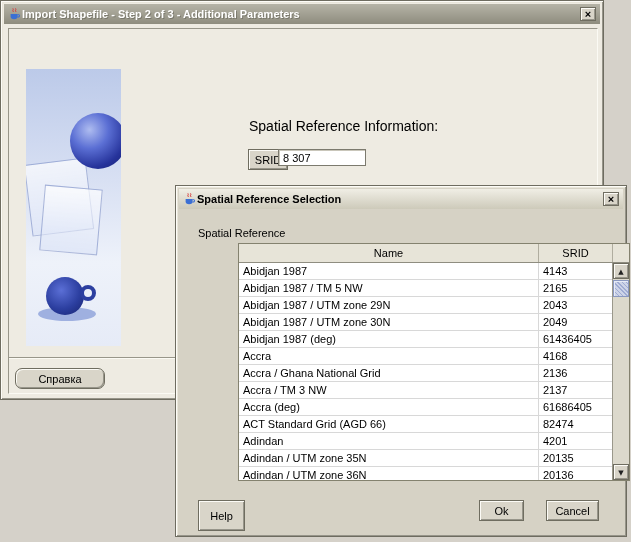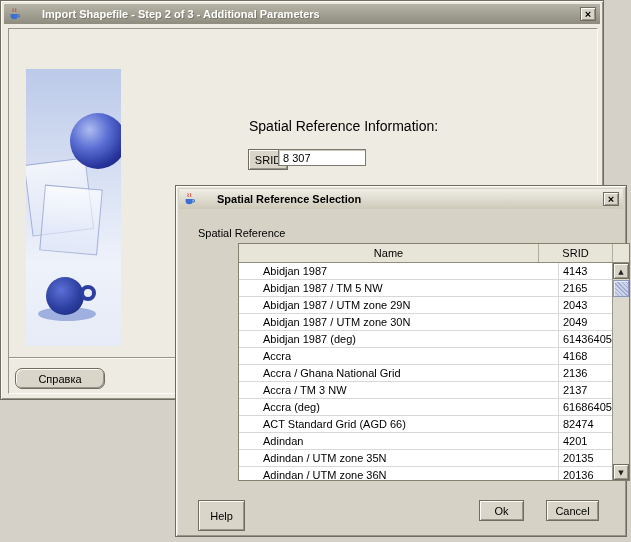--- a/index.html
+++ b/index.html
@@ -17,21 +17,21 @@
   }
   .window{
     position:absolute;
     border:1px solid #6e6c60;
     box-shadow:inset 1px 1px 0 #fdfcf7, inset -1px -1px 0 #97958a, inset 2px 2px 0 #e9e6da;
   }
   .main-window{left:0;top:0;width:604px;height:400px;background:var(--window-bg);}
   .modal-window{left:175px;top:185px;width:452px;height:352px;background:var(--modal-bg);}
   .titlebar{
     position:absolute; left:3px; right:3px; top:3px; height:20px;
-    display:flex; align-items:center; gap:20px; padding:0 4px;
+    display:flex; align-items:center; gap:0; padding:0 4px;
     font-weight:bold;
   }
   .titlebar.main{
     background:linear-gradient(180deg,var(--titlebar-main-top),var(--titlebar-main-bottom));
     color:#fff; text-shadow:1px 1px 0 rgba(60,60,50,.35);
   }
   .titlebar.modal{
     background:linear-gradient(180deg,var(--titlebar-modal-top),var(--titlebar-modal-bottom));
     color:#000;
   }
@@ -94,21 +94,21 @@
     border:1px solid #84826f; background:var(--table-bg);margin-left:40px;
   }
   .thead{display:flex; height:19px; background:var(--table-header-bg);
     border-bottom:1px solid #8f8d80;}
   .th{padding-top:3px; text-align:center;}
   .th.name{width:300px; border-right:1px solid #b0ad9f;}
   .th.srid{width:74px; border-right:1px solid #b0ad9f;}
   .th.corner{flex:1;}
   .tbody-wrap{position:absolute; left:0; top:19px; right:0; bottom:0; display:flex;}
   .tbody{width:373px; overflow:hidden;}
-  .trow{display:flex; height:17px; border-bottom:1px solid #d8d8d8;padding-left:20px;}
+  .trow{display:flex; height:17px; border-bottom:1px solid #d8d8d8;}
   .tcell{padding:2px 4px 0; white-space:nowrap; overflow:hidden;}
   .tcell.name{width:300px; border-right:1px solid #d8d8d8;}
   .tcell.srid{flex:1;}
   .vscroll{width:17px; border-left:1px solid #9a988b; background:#dcd9cc;
     display:flex; flex-direction:column;}
   .sbtn{
     height:16px; flex:0 0 16px; background:#d8d4c8; border:1px solid #6f6d60;
     box-shadow:inset 1px 1px 0 #fcfbf6, inset -1px -1px 0 #97958a;
     text-align:center; cursor:default;
   }

